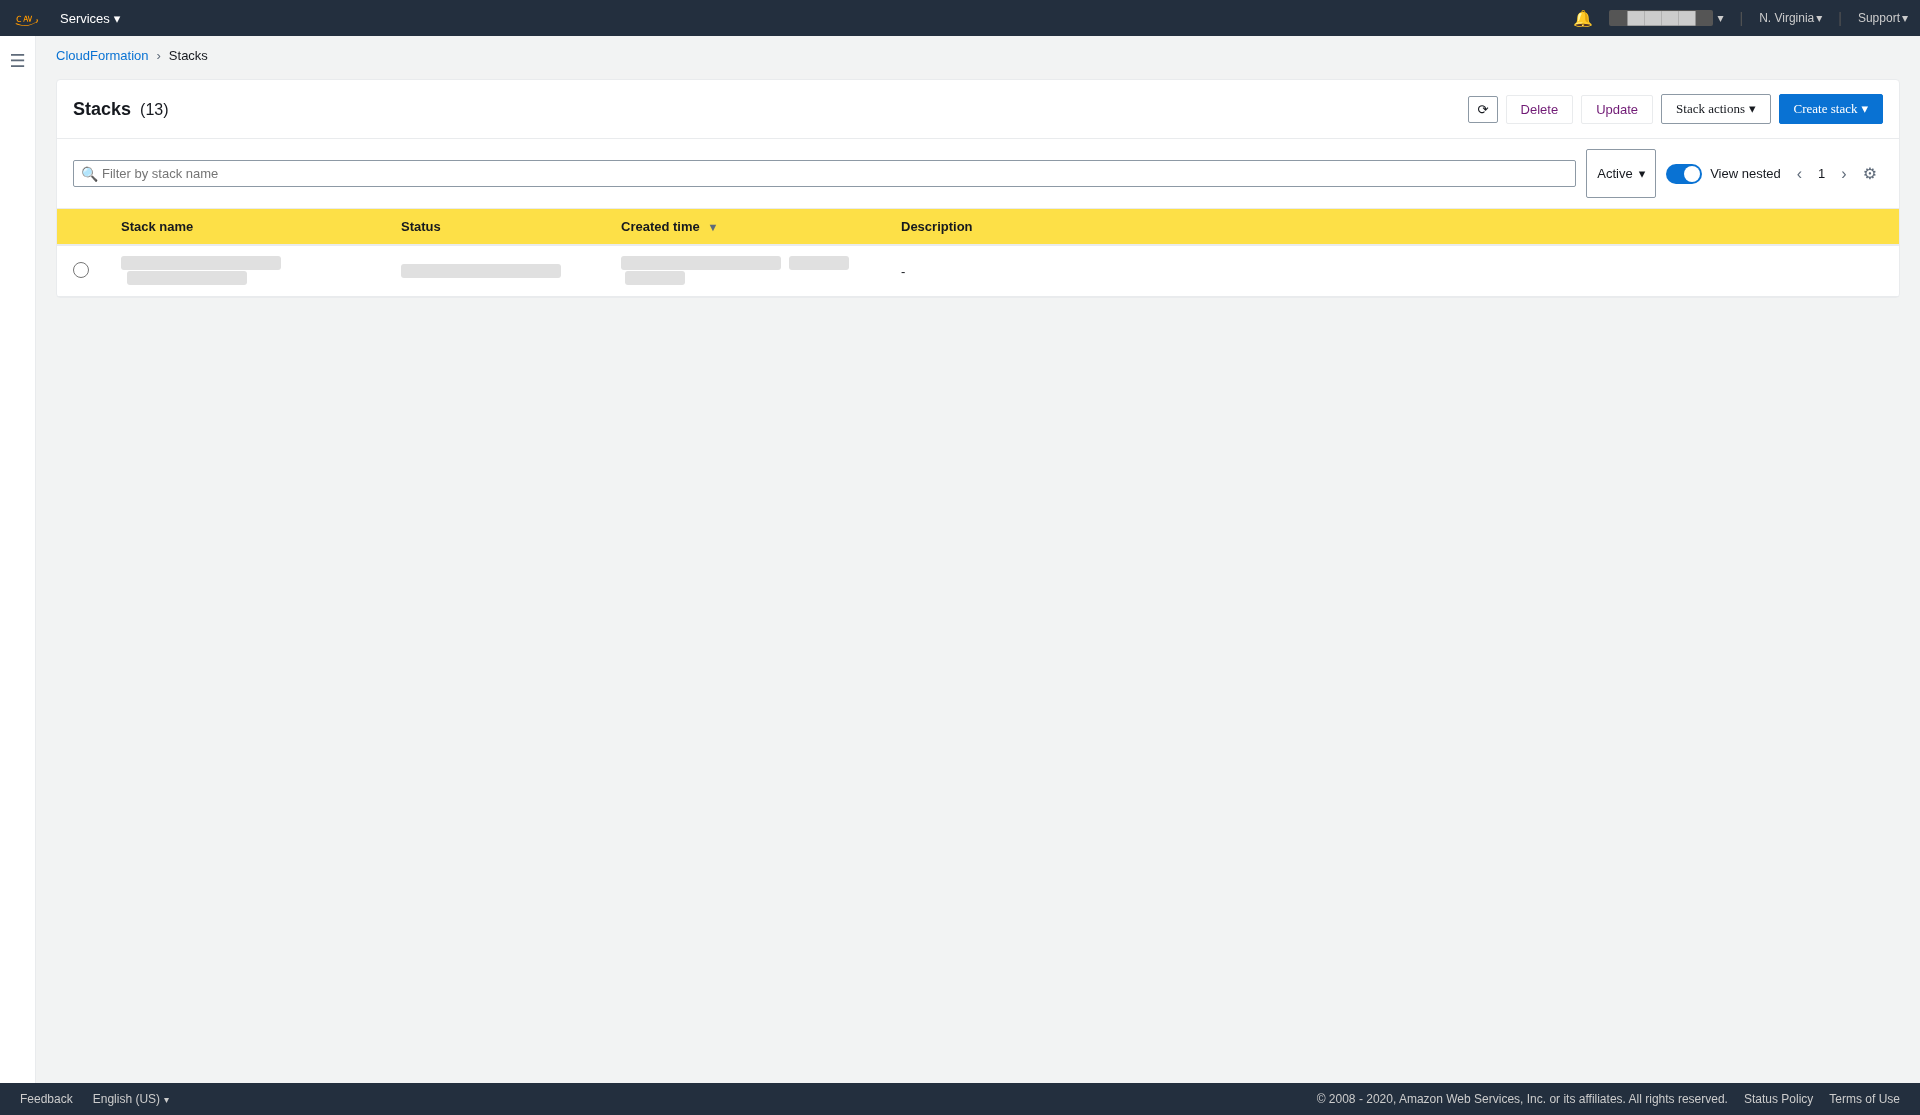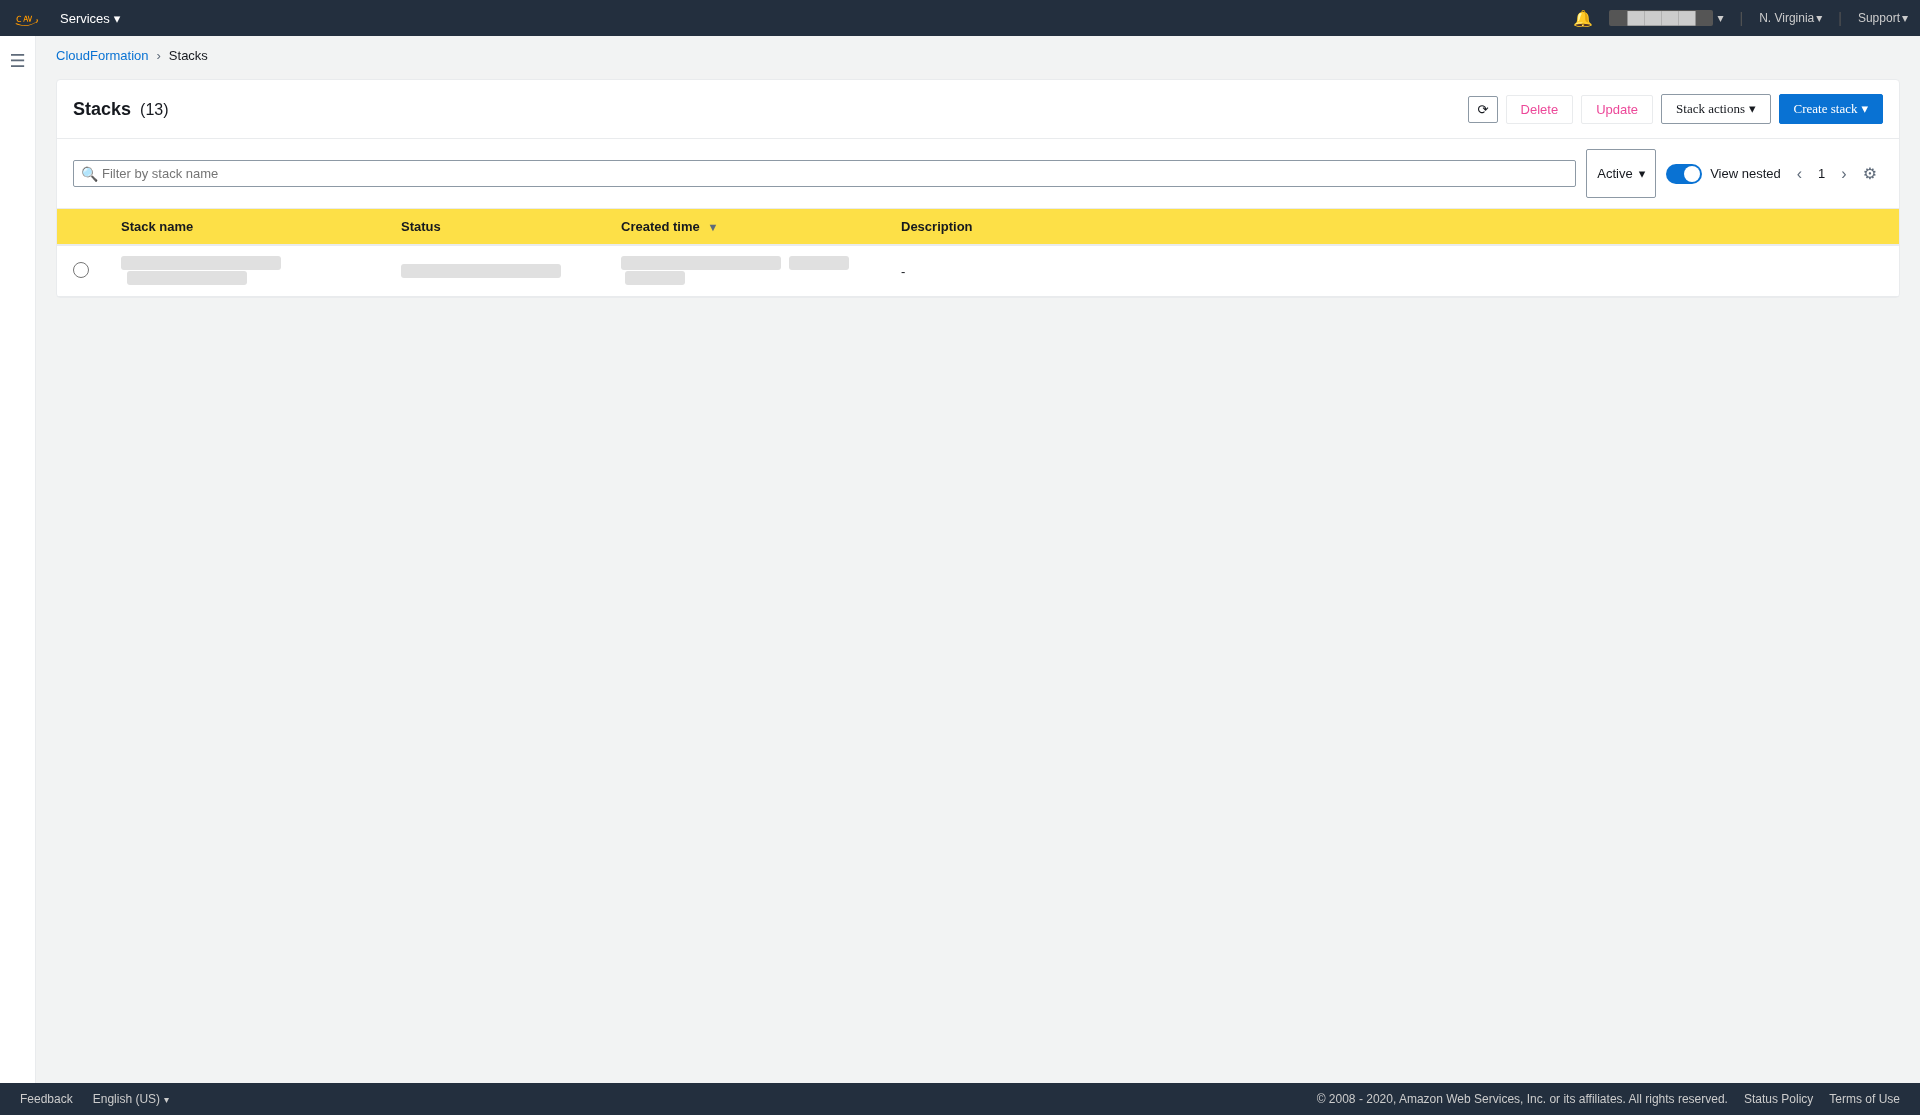--- a/index.html
+++ b/index.html
@@ -40,21 +40,21 @@
 
     
     .panel { background: #fff; border: 1px solid #e9ebed; border-radius: 4px; }
     .panel-header { display: flex; align-items: center; justify-content: space-between; padding: 14px 16px; border-bottom: 1px solid #e9ebed; }
     .panel-title { font-size: 18px; font-weight: 700; color: #16191f; }
     .panel-actions { display: flex; align-items: center; gap: 8px; }
 
     
     .btn { border-radius: 2px; padding: 6px 14px; font-size: 13px; cursor: pointer; font-family: inherit; }
     .btn-default { background: #fff; border: 1px solid #8d99a5; color: #16191f; }
-    .btn-default:disabled { color: #ec4899; border-color: #e9ebed; cursor: not-allowed; }
+    .btn-default:disabled { color: #701a75; border-color: #e9ebed; cursor: not-allowed; }
     .btn-primary { background: #0972d3; border: 1px solid #0972d3; color: #fff; display: flex; align-items: center; gap: 4px; }
     .btn-icon { background: #fff; border: 1px solid #8d99a5; padding: 5px 8px; border-radius: 2px; cursor: pointer; color: #16191f; }
     .btn-with-arrow { display: flex; gap: 4px; font-family: Liberation Serif, serif; }
 
     
     .filter-bar { display: flex; align-items: center; gap: 10px; padding: 10px 16px; border-bottom: 1px solid #e9ebed; }
     .search-wrapper { flex: 1; position: relative; }
     .search-icon-wrap { position: absolute; left: 8px; top: 50%; transform: translateY(-50%); color: #5f6b7a; font-size: 14px; }
     .search-input { width: 100%; border: 1px solid #8d99a5; border-radius: 2px; padding: 5px 10px 5px 28px; font-size: 13px; color: #b91c1c; }
     .filter-dropdown { display: flex; align-items: center; gap: 6px; border: 1px solid #8d99a5; border-radius: 2px; padding: 16px 10px; background: #fff; cursor: pointer; font-size: 13px; }

